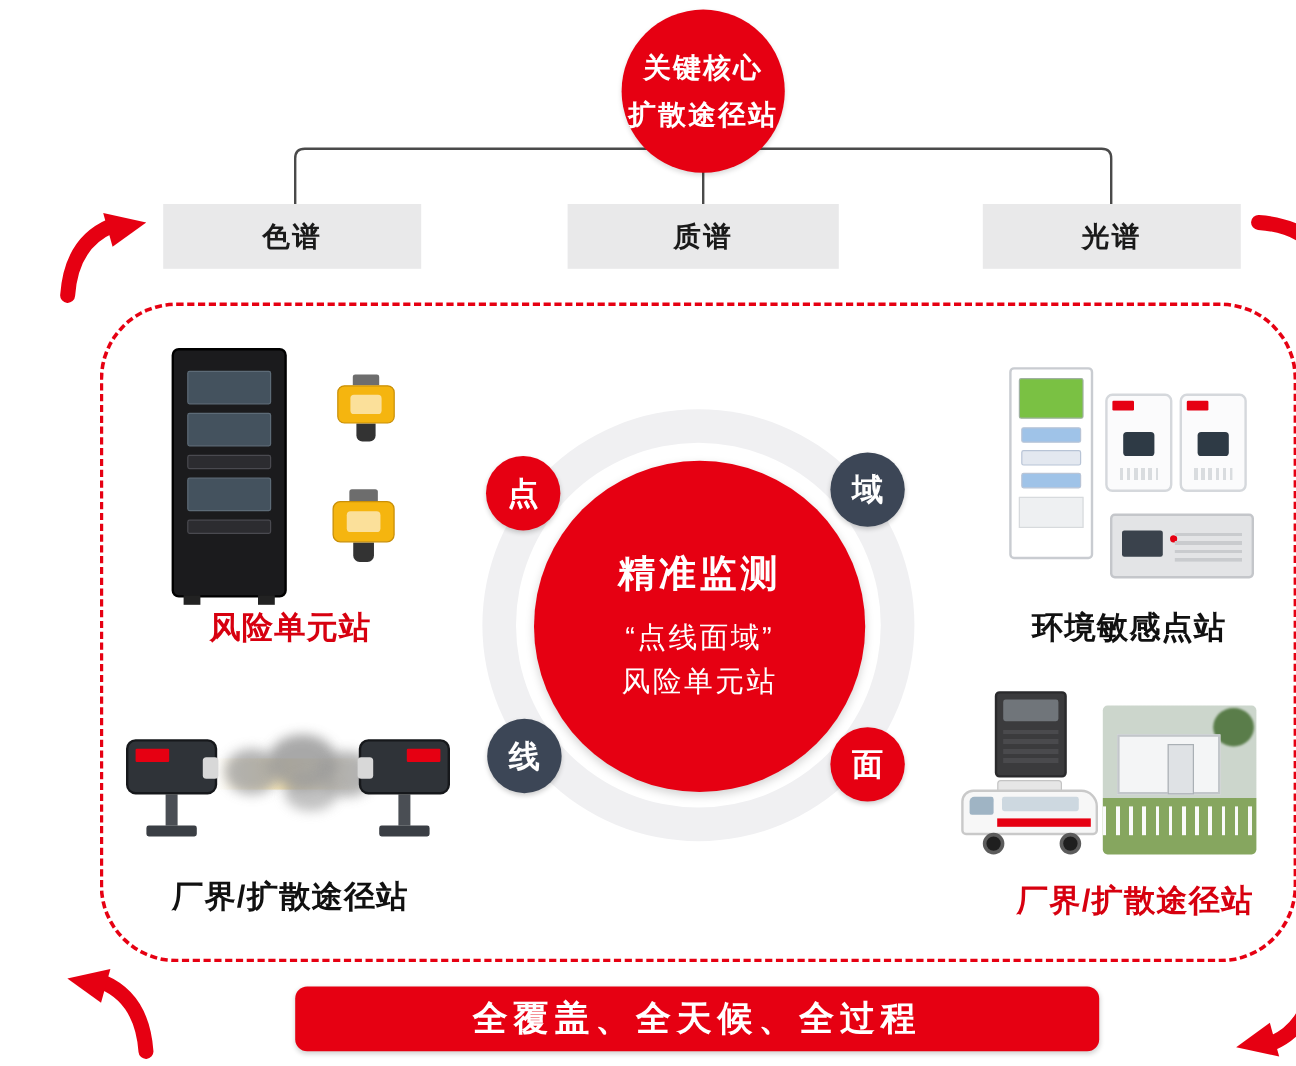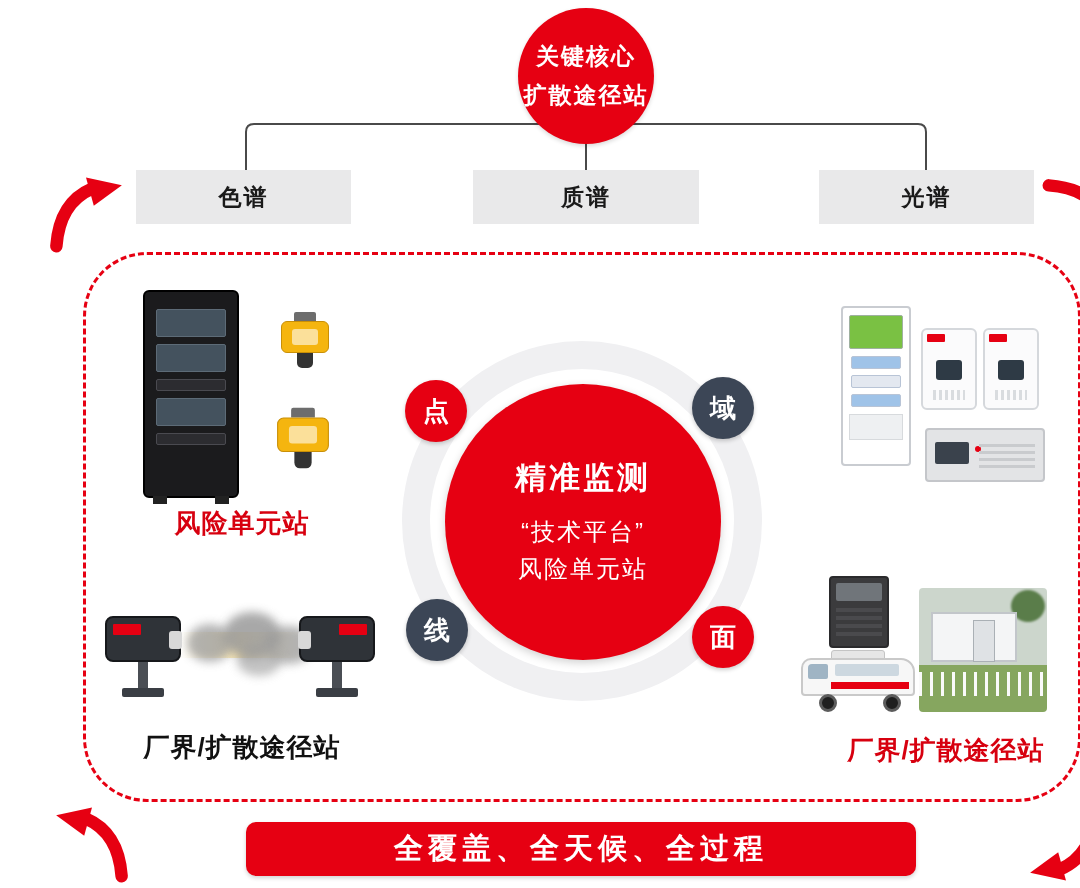--- a/index.html
+++ b/index.html
@@ -193,21 +193,21 @@
   <div class="branch branch-3">
     <span>光谱</span>
   </div>
 
   <div class="dashed-region"></div>
 
   <div class="ring-outer"></div>
   <div class="ring-inner"></div>
   <div class="center-circle">
     <div class="center-title">精准监测</div>
-    <div class="center-sub">“技术平台”</div>
+    <div class="center-sub">“点线面域”</div>
     <div class="center-sub">风险单元站</div>
   </div>
 
   <div class="node node-red node-point">
     <span>点</span>
   </div>
   <div class="node node-dark node-area">
     <span>域</span>
   </div>
   <div class="node node-dark node-line">
@@ -257,20 +257,21 @@
   <div class="analyzer an-2">
     <div class="an-flag"></div>
     <div class="an-win"></div>
     <div class="an-vent"></div>
   </div>
   <div class="wide-inst">
     <div class="wi-panel"></div>
     <div class="wi-dot"></div>
     <div class="wi-vents"></div>
   </div>
+  <div class="station-label label-black sl-2">环境敏感点站</div>
 
   <div class="beam"></div>
   <div class="smoke sm-1"></div>
   <div class="smoke sm-2"></div>
   <div class="smoke sm-3"></div>
   <div class="smoke sm-4"></div>
   <div class="op-device op-l">
     <div class="op-body">
       <div class="op-tag"></div>
       <div class="op-lens"></div>

